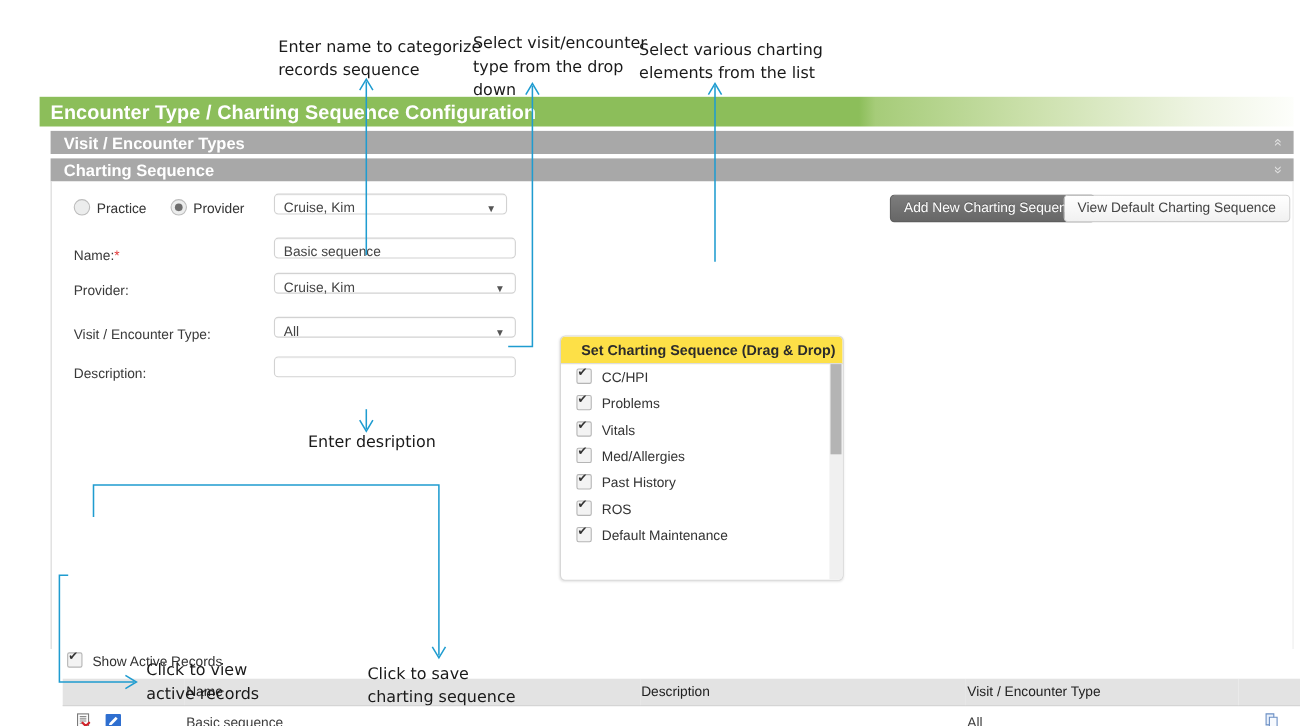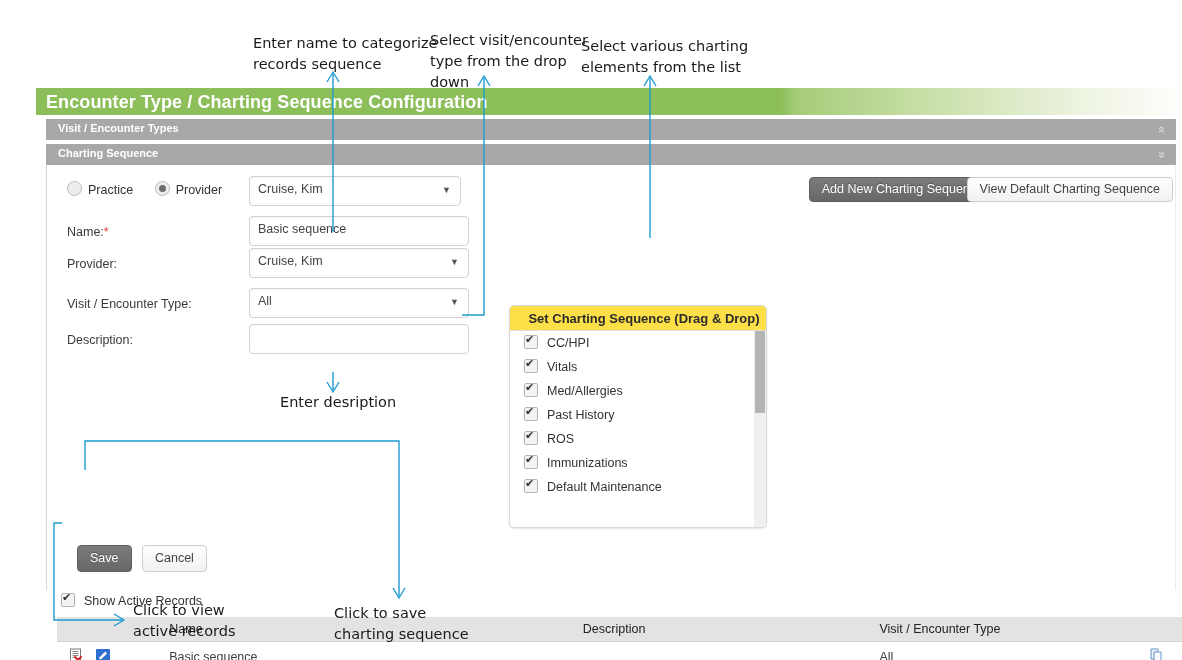--- a/index.html
+++ b/index.html
@@ -63,21 +63,21 @@
   .panel-bar {
     margin: 4px 0 0 10px;
     height: 21px;
     background: #a8a8a8;
     position: relative;
   }
   .panel-bar .pb-title {
     position: absolute;
     left: 12px;
     top: 3px;
-    font-size: 11px;
+    font-size: 15px;
     font-weight: bold;
     color: #ffffff;
   }
   .panel-bar .chev {
     position: absolute;
     right: 10px;
     top: 1px;
     color: #e2e2e2;
     font-size: 13px;
     line-height: 19px;
@@ -127,21 +127,21 @@
   .field-label {
     position: absolute;
     color: #3a3a3a;
     font-size: 12.5px;
     white-space: nowrap;
   }
   .req { color: #e23b3b; }
 
   .textbox, .selectbox {
     box-sizing: border-box;
-    height: 30px;
+    height: 19px;
     border: 1px solid #d2d2d2;
     border-radius: 4px;
     background: #fff;
     font-family: "Liberation Sans", sans-serif;
     font-size: 12.5px;
     color: #444;
     padding: 0 8px;
     line-height: 25px;
     position: relative;
     box-shadow: inset 0 1px 1px rgba(0,0,0,.035);
@@ -395,37 +395,33 @@
       <span class="caret">▼</span>
     </div>
 
     <div class="field-label" style="left:20px; top:168px;">Description:</div>
     <div class="textbox" style="position:absolute; left:202px; top:159px; width:220px;"><span></span></div>
 
     <div id="charting-seq-panel">
       <div class="cs-header">Set Charting Sequence (Drag &amp; Drop)</div>
       <div class="cs-list">
         <div class="cs-item"><span class="cbx checked"></span><span>CC/HPI</span></div>
+        <div class="cs-item"><span class="cbx checked"></span><span>Problems</span></div>
         <div class="cs-item"><span class="cbx checked"></span><span>Vitals</span></div>
         <div class="cs-item"><span class="cbx checked"></span><span>Med/Allergies</span></div>
         <div class="cs-item"><span class="cbx checked"></span><span>Past History</span></div>
         <div class="cs-item"><span class="cbx checked"></span><span>ROS</span></div>
-        <div class="cs-item"><span class="cbx checked"></span><span>Immunizations</span></div>
         <div class="cs-item"><span class="cbx checked"></span><span>Default Maintenance</span></div>
         <div class="cs-item partial"></div>
         <div class="cs-scrollbar">
           <div class="thumb"></div>
         </div>
       </div>
     </div>
 
-    <div id="action-row">
-      <span class="btn btn-dark">Save</span>
-      <span class="btn btn-light" style="margin-left:6px;">Cancel</span>
-    </div>
 
     <div id="show-active">
       <span class="cbx checked"></span><span>Show Active Records</span>
     </div>
 
     <table id="records-table">
       <thead>
         <tr>
           <th class="col-icons"></th>
           <th class="col-name">Name</th>

